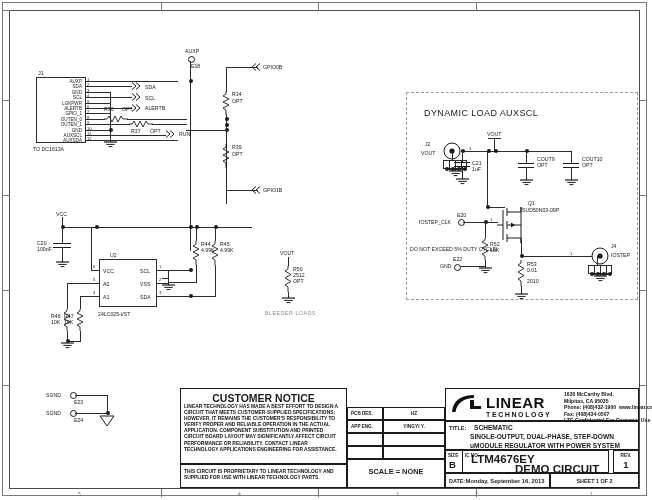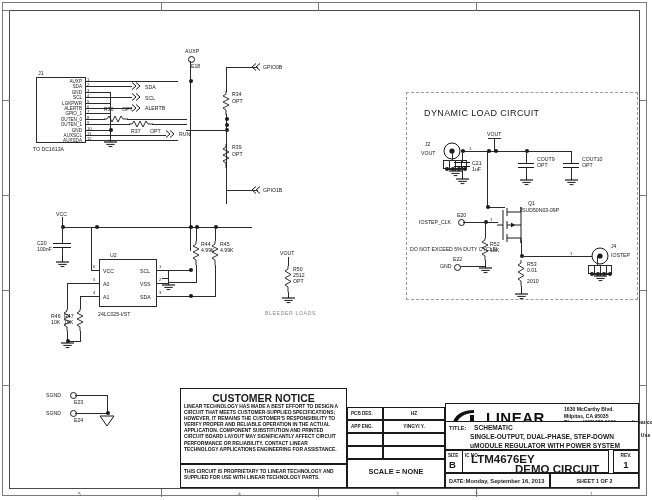--- a/index.html
+++ b/index.html
@@ -390,21 +390,21 @@
     <svg width="15" height="10" viewBox="0 0 15 10">
       <line x1="7.5" y1="0" x2="7.5" y2="2" stroke="#1a1a1a" stroke-width="1"></line>
       <line x1="1" y1="2" x2="14" y2="2" stroke="#1a1a1a" stroke-width="1.2"></line>
       <line x1="3.3" y1="4.4" x2="11.7" y2="4.4" stroke="#1a1a1a" stroke-width="1"></line>
       <line x1="5.6" y1="6.6" x2="9.4" y2="6.6" stroke="#1a1a1a" stroke-width="1"></line>
     </svg>
   </div>
   <div class="txt" style="left:265px;top:310px;letter-spacing:.6px;color:#888;">BLEEDER LOADS</div>
 
   <div class="dashed"></div>
-  <div class="dl-title">DYNAMIC LOAD CIRCUIT</div>
+  <div class="dl-title">DYNAMIC LOAD AUXSCL</div>
 
   <div class="txt" style="left:425px;top:141px;">J2</div>
   <div class="txt" style="left:421px;top:150px;">VOUT</div>
   <div style="position:absolute;left:443px;top:142px;">
     <svg width="18" height="18" viewBox="0 0 18 18">
       <circle cx="9" cy="9" r="8" fill="#fff" stroke="#1a1a1a" stroke-width="1"></circle>
       <circle cx="9" cy="9" r="2.6" fill="#1a1a1a"></circle>
     </svg>
   </div>
   <div class="box" style="left:443px;top:160px;width:24px;height:9px;"></div>
@@ -642,21 +642,21 @@
     <div class="tbcell" style="left:337px;top:58px;width:36px;height:13px;">
       <div class="ap-lbl"></div>
     </div>
     <div class="tbcell" style="left:373px;top:58px;width:62px;height:13px;">
       <div class="ap-val"></div>
     </div>
     <div class="tbcell" style="left:337px;top:71px;width:98px;height:29px;">
       <div class="scale">SCALE = NONE</div>
     </div>
 
-    <div class="tbcell" style="left:435px;top:15px;width:194px;height:33px;">
+    <div class="tbcell" style="left:435px;top:0px;width:194px;height:33px;">
       <div style="position:absolute;left:4px;top:5px;">
         <svg width="34" height="21" viewBox="0 0 34 21">
           <path d="M2,18 C3,6 12,1 24,1 L24,4 C14,4 7,9 5.5,18 Z" fill="#111"></path>
           <path d="M20,6 L24,6 L24,12 L31,12 L31,15 L20,15 Z" fill="#111"></path>
         </svg>
       </div>
       <div class="ltc-name" style="left:40px;top:5px;">LINEAR</div>
       <div class="ltc-sub" style="left:40px;top:22px;">TECHNOLOGY</div>
       <div class="addr" style="left:118px;top:2px;white-space:pre;">1630 McCarthy Blvd.
 Milpitas, CA 95035

